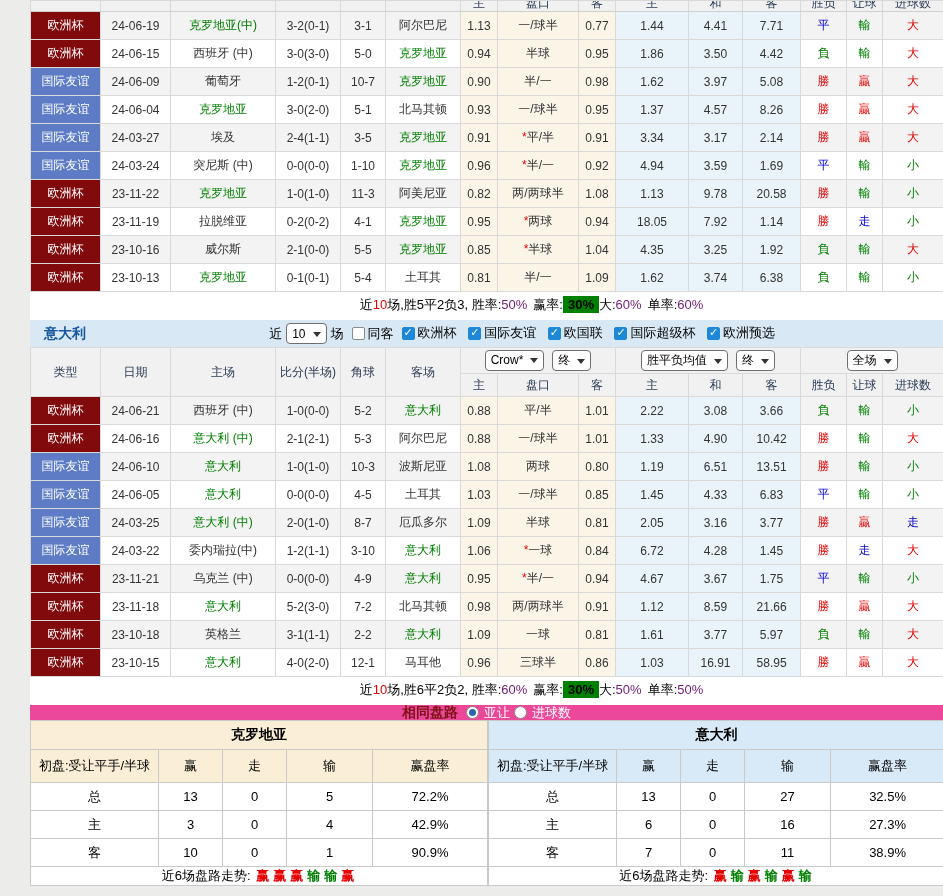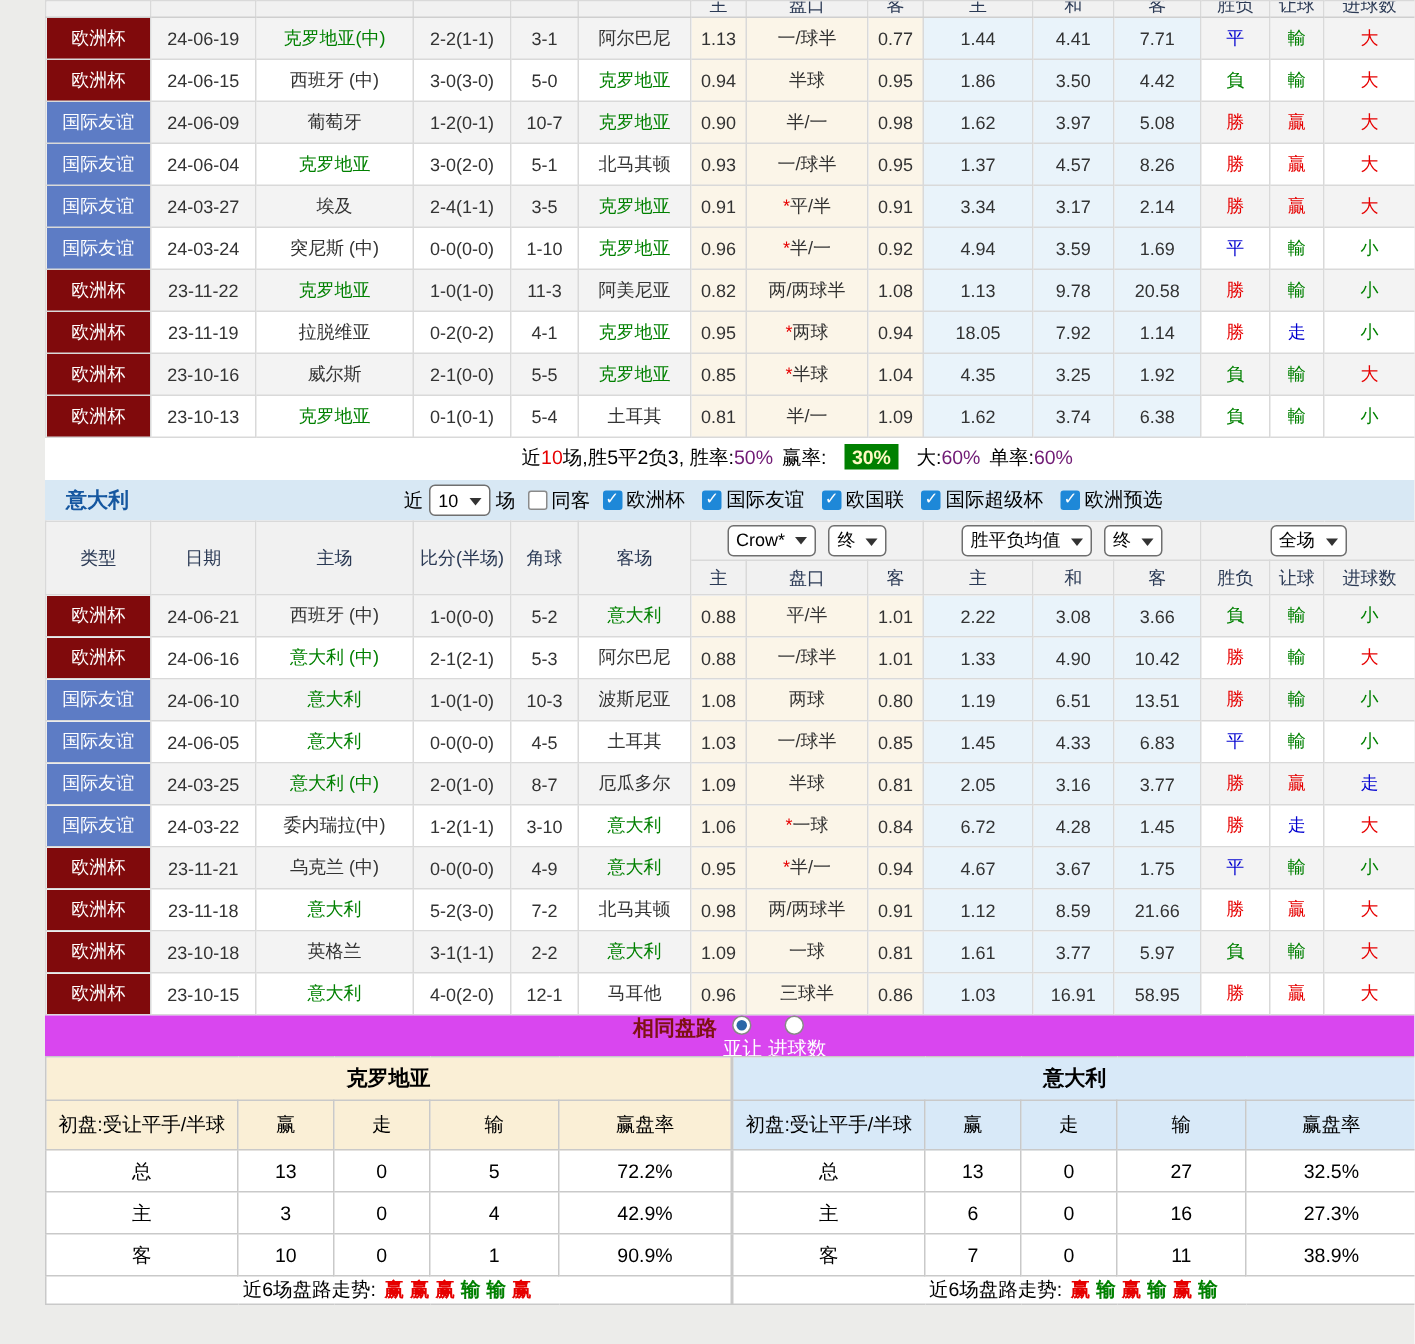--- a/index.html
+++ b/index.html
@@ -29,39 +29,39 @@
   .r-win,.h-win,.g-big{color:#E60000 !important;}
   .r-lose,.h-lose,.g-small{color:#008000 !important;}
   .r-draw,.h-push,.g-push{color:#0000D0 !important;}
   td.res{font-size:13px;}
 
   
   .summary{background:#fff;text-align:center;font-size:13px;color:#000;padding:4px 0 6px 90px;}
   .summary .red{color:#E60000;}
   .summary .blue{color:#701a75;}
   .summary .lbl{margin-left:6px;margin-top:14px;}
-  .badge{background:#008000;color:#fef9c3;font-weight:bold;padding:1px 5px;margin:0 12px;}
+  .badge{background:#008000;color:#000000;font-weight:bold;padding:1px 5px;margin:0 0;}
 
   
   .sec-bar{height:27px;background:#D8E8F4;display:flex;align-items:center;font-size:13px;color:#000;}
   .sec-title{color:#1557A0;font-weight:bold;font-size:14px;padding-left:14px;cursor:pointer;}
   .filters{margin-left:auto;margin-right:168px;display:flex;align-items:center;}
   .filters label{display:inline-flex;align-items:center;margin-left:2px;cursor:pointer;}
   .sel{display:inline-flex;align-items:center;border:1px solid #6F6F6F;border-radius:4px;background:#fff;
        padding:0 5px;height:19px;font-size:12px;margin:0 4px;cursor:pointer;color:#000;}
   .car{width:0;height:0;border:4px solid transparent;border-top:5px solid #333;margin:5px 0 0 7px;}
   .cb{width:13px;height:13px;border:1px solid #8A8A8A;border-radius:2px;background:#fff;
       display:inline-block;margin:0 3px 0 6px;position:relative;box-sizing:border-box;}
   .cb.on{background:#1E88D8;border-color:#1E88D8;}
   .cb.on::after{content:"\2713";position:absolute;left:1px;top:-2px;color:#fff;font-size:11px;font-weight:bold;}
 
   
-  .blue-bar{height:27px;background:#d946ef;display:flex;align-items:flex-start;justify-content:center;font-size:13px;}
+  .blue-bar{height:15px;background:#ec4899;display:flex;align-items:center;justify-content:center;font-size:13px;}
   .bb-title{color:#7E1114;font-weight:bold;font-size:14px;}
-  .blue-bar .opt{color:#FFF;display:inline-flex;align-items:center;margin-left:4px;cursor:pointer;flex-direction:column;}
+  .blue-bar .opt{color:#FFF;display:inline-flex;align-items:center;margin-left:4px;cursor:pointer;}
   .radio{width:13px;height:13px;border-radius:50%;background:#FFF;border:1px solid #888;
          display:inline-block;margin-right:5px;position:relative;box-sizing:border-box;}
   .radio.sel::after{content:"";position:absolute;left:2px;top:2px;right:2px;bottom:2px;border-radius:50%;background:#2B66A8;}
 
   
   .cmp-wrap{display:flex;background:#fff;}
   table.cmp{border-collapse:collapse;table-layout:fixed;}
   table.cmp th,table.cmp td{border:1px solid #C9C9C9;text-align:center;font-size:13px;color:#000;padding:0;}
   table.cmp tr.ttl th{height:28px;font-size:14px;font-weight:bold;}
   table.cmp tr.hd th{height:32px;font-weight:normal;}
@@ -132,21 +132,21 @@
             <b>进球数</b>
           </th>
       </tr>
     </thead>
     <tbody class="rows">
 
         <tr>
           <td class="lg-cup">欧洲杯</td>
           <td>24-06-19</td>
           <td class="tg">克罗地亚(中)</td>
-          <td class="score">2-2(1-1)</td>
+          <td class="score">3-2(0-1)</td>
           <td>3-1</td>
           <td>阿尔巴尼</td>
           <td class="num hcol">1.13</td>
           <td class="hcol"><span class="star"></span><span>一/球半</span></td>
           <td class="num hcol">0.77</td>
           <td class="num ecol">1.44</td>
           <td class="num ecol">4.41</td>
           <td class="num ecol">7.71</td>
           <td class="res r-draw">平</td>
           <td class="res h-lose">輸</td>
@@ -605,20 +605,23 @@
           <td class="num ecol">1.03</td>
           <td class="num ecol">16.91</td>
           <td class="num ecol">58.95</td>
           <td class="res r-win">勝</td>
           <td class="res h-win">贏</td>
           <td class="res g-big">大</td>
         </tr>
       </tbody>
   </table>
 
+  <div class="summary">
+    <span>近</span><span class="red">10</span><span>场,胜6平2负2, 胜率:</span><span class="blue">60%</span><span class="lbl">赢率:</span><span class="badge">30%</span><span>大:</span><span class="blue">50%</span><span class="lbl">单率:</span><span class="blue">50%</span>
+  </div>
 
   <div class="blue-bar">
     <span class="bb-title">相同盘路</span>
     <span class="opt">
         <span class="radio sel"></span>
         <span>亚让</span>
       </span>
     <span class="opt">
         <span class="radio"></span>
         <span>进球数</span>

